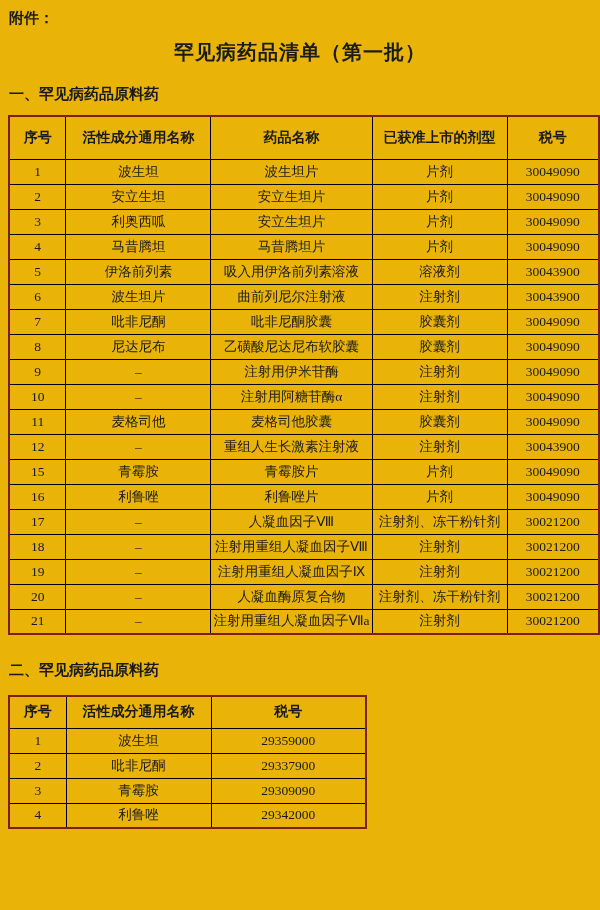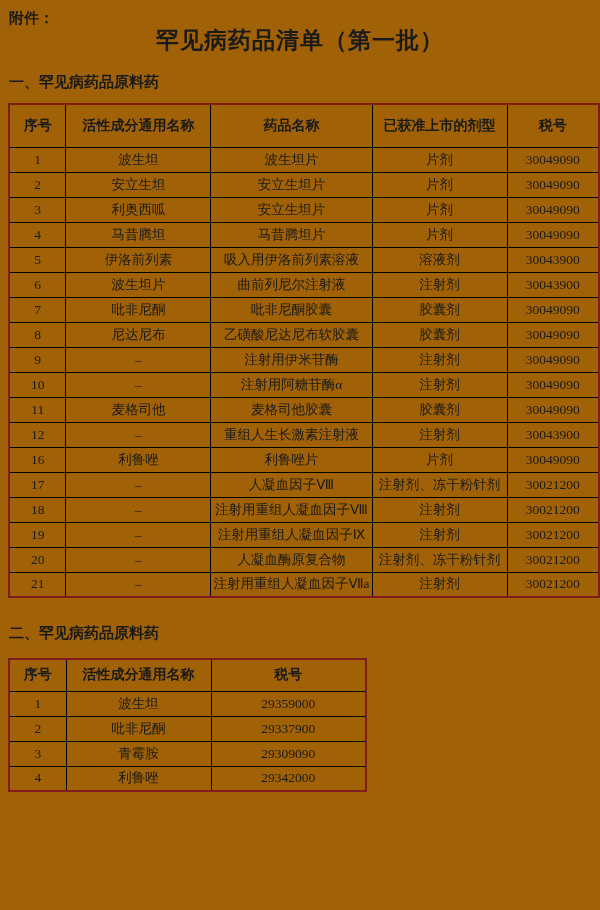--- a/index.html
+++ b/index.html
@@ -4,29 +4,30 @@
 <style>
   * { box-sizing: border-box; }
   html, body {
     margin: 0; padding: 0;
     background: #ffffff;
     width: 600px; height: 910px;
     overflow: hidden;
     font-family: "Liberation Sans", sans-serif;
     color: #1a1a1a;
   }
-  .doc { width: 600px; height: 910px; background: #a16207; }
+  .doc { width: 600px; height: 910px; background: #eab308; }
   .attachment {
     font-size: 15px; font-weight: bold;
     line-height: 19px;
     padding: 8px 0 0 9px;
   }
   .doc-title {
+    margin-top: 12px;
     text-align: center;
-    font-size: 23px; font-weight: bold;
+    font-size: 20px; font-weight: bold;
     letter-spacing: 1px;
     line-height: 26px;
   }
   .section-heading {
     margin: 20px 0 0 9px;
     font-size: 15px; font-weight: bold;
     line-height: 17px;
   }
   .section-heading.second { margin-top: 26px; }
   table.tbl {
@@ -163,20 +164,27 @@
           <td>30049090</td>
         </tr>
         <tr>
           <td>12</td>
           <td>–</td>
           <td>重组人生长激素注射液</td>
           <td>注射剂</td>
           <td>30043900</td>
         </tr>
         <tr>
+          <td>15</td>
+          <td>青霉胺</td>
+          <td>青霉胺片</td>
+          <td>片剂</td>
+          <td>30049090</td>
+        </tr>
+        <tr>
           <td>16</td>
           <td>利鲁唑</td>
           <td>利鲁唑片</td>
           <td>片剂</td>
           <td>30049090</td>
         </tr>
         <tr>
           <td>17</td>
           <td>–</td>
           <td>人凝血因子Ⅷ</td>

